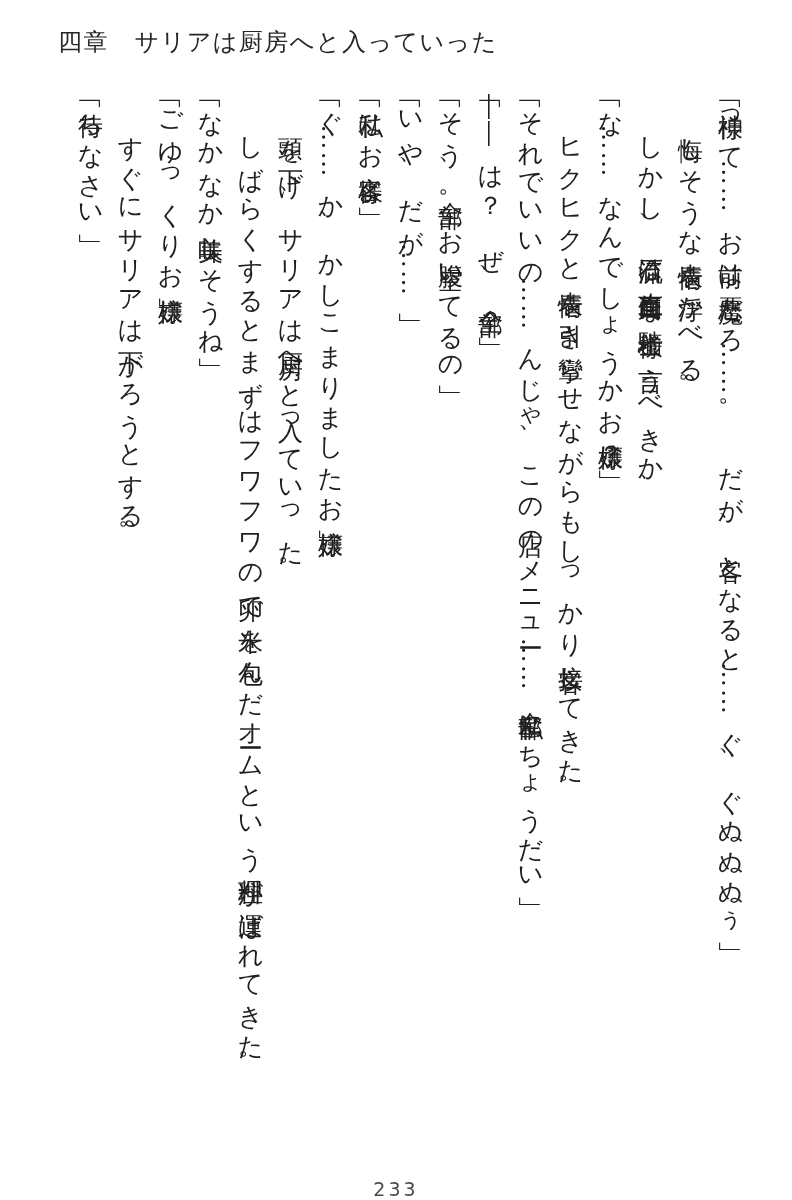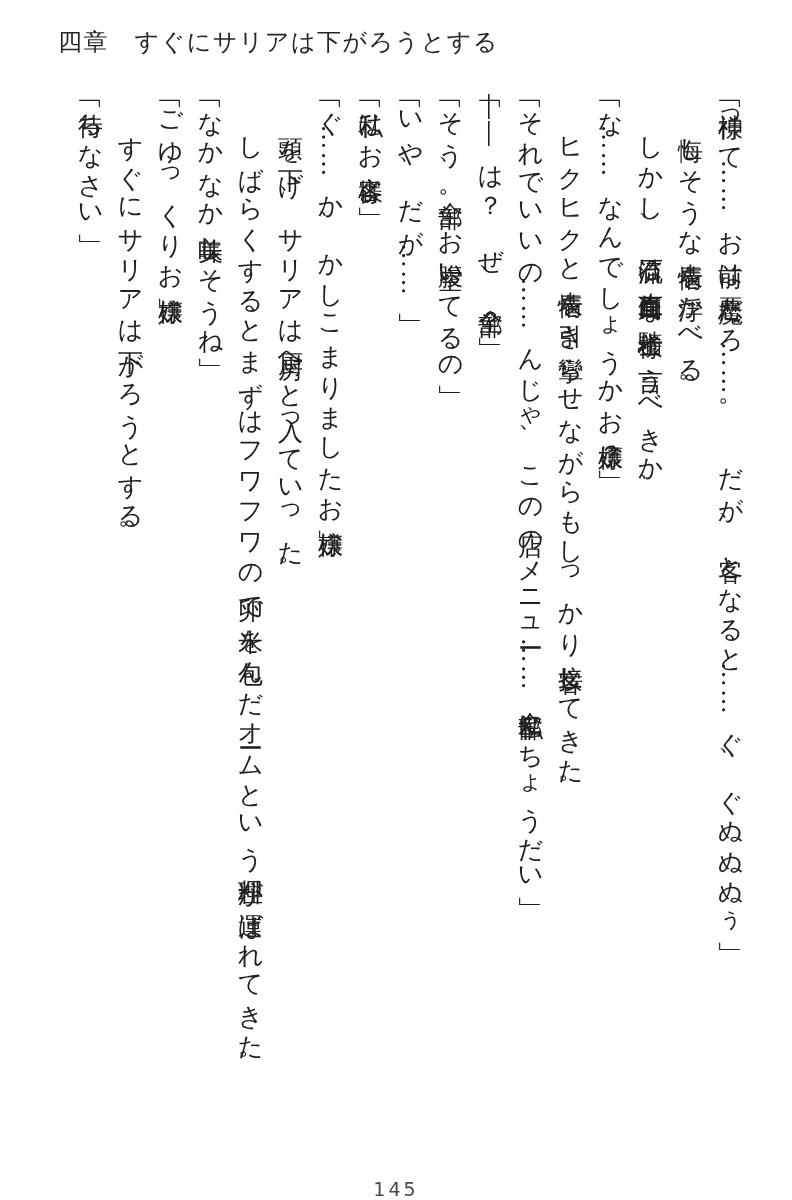--- a/index.html
+++ b/index.html
@@ -49,21 +49,21 @@
     text-align: center;
     font-size: 19px;
     letter-spacing: 3px;
     color: #4a4a4a;
     font-family: "DejaVu Sans", "Liberation Sans", sans-serif;
   }
 </style>
 </head>
 <body>
 
-<div class="chapter-header">四章　すぐにサリアは下がろうとする</div>
+<div class="chapter-header">四章　サリアは厨房へと入っていった</div>
 
 <div class="text-block">
   <p>「神様って……お前は悪魔だろ……。　だが、客となると……ぐ、ぐぬぬぬぅ」</p>
   <p>　悔しそうな表情を浮かべる。</p>
   <p>　しかし、流石は生真面目な騎士様と言うべきか、</p>
   <p>「な……なんでしょうかお嬢様？」</p>
   <p>　ヒクヒクと表情を引き攣らせながらもしっかり接客してきた。</p>
   <p>「それでいいの……んじゃ、この店のメニュー……全部私にちょうだい」</p>
   <p>「――は？　ぜ、全部？」</p>
   <p>「そう、全部。お腹空いてるの」</p>
@@ -71,13 +71,13 @@
   <p>「私はお客様よ」</p>
   <p>「ぐ……か、かしこまりましたお嬢様」</p>
   <p>　頭を下げ、サリアは厨房へと入っていった。</p>
   <p>　しばらくするとまずはフワフワの卵で米を包んだオームという料理が運ばれてきた。</p>
   <p>「なかなか美味しそうね」</p>
   <p>「ごゆっくりお嬢様」</p>
   <p>　すぐにサリアは下がろうとする。</p>
   <p>「待ちなさい」</p>
 </div>
 
-<div class="page-number">145</div>
+<div class="page-number">233</div>
 
 </body></html>

